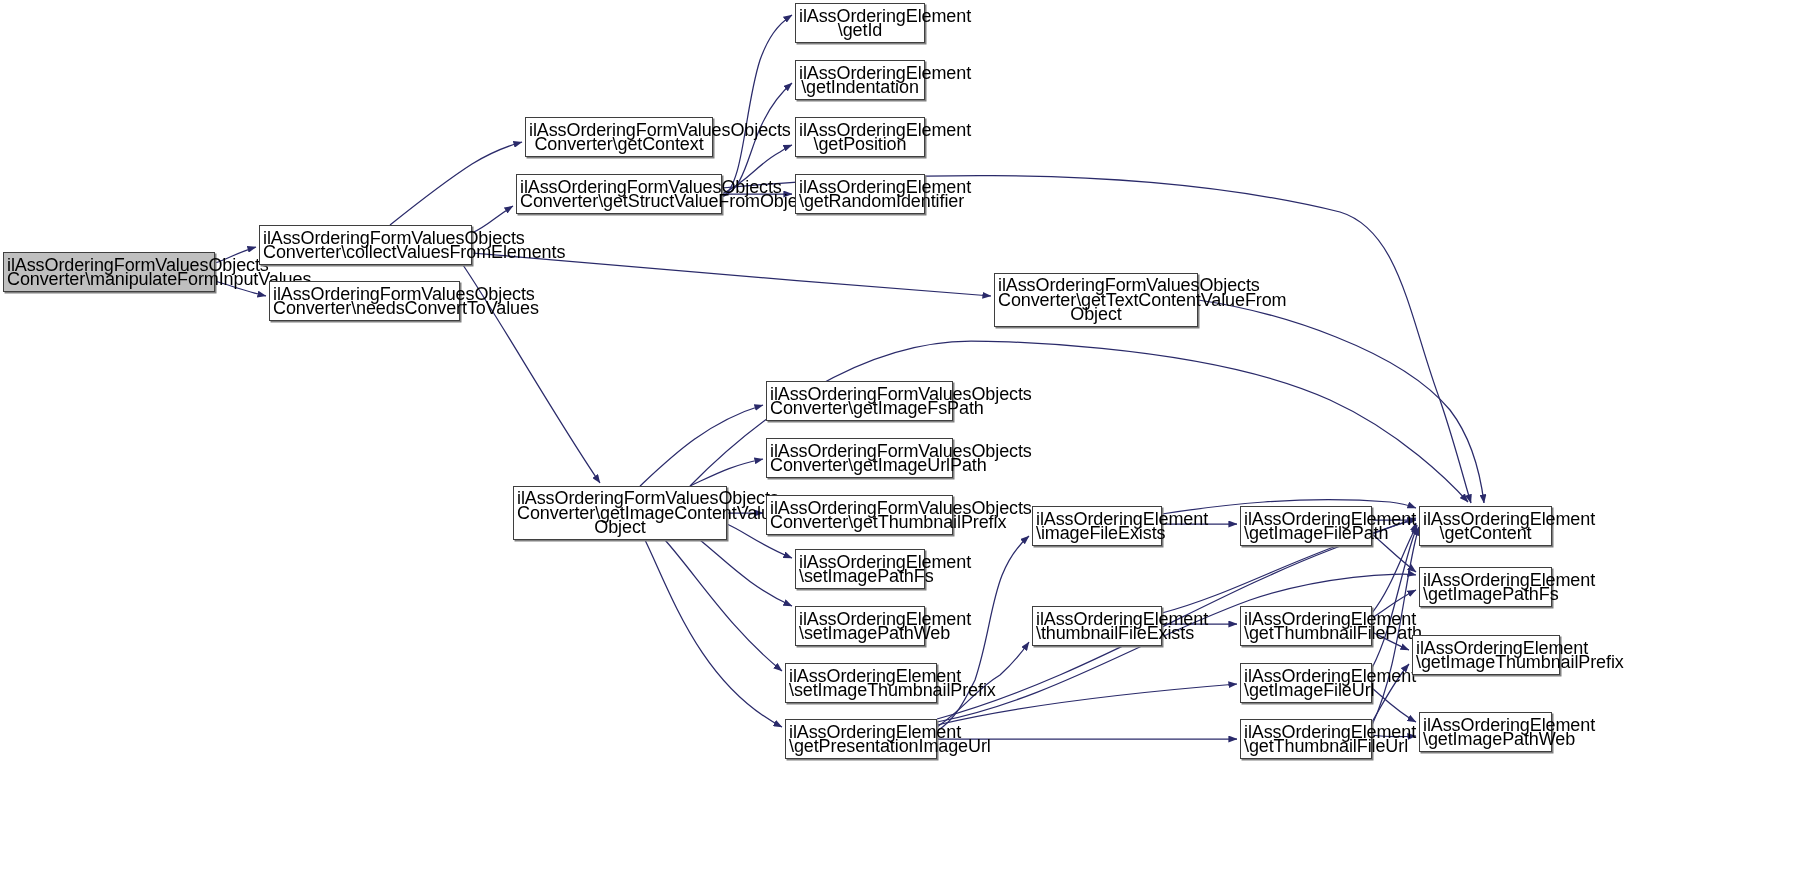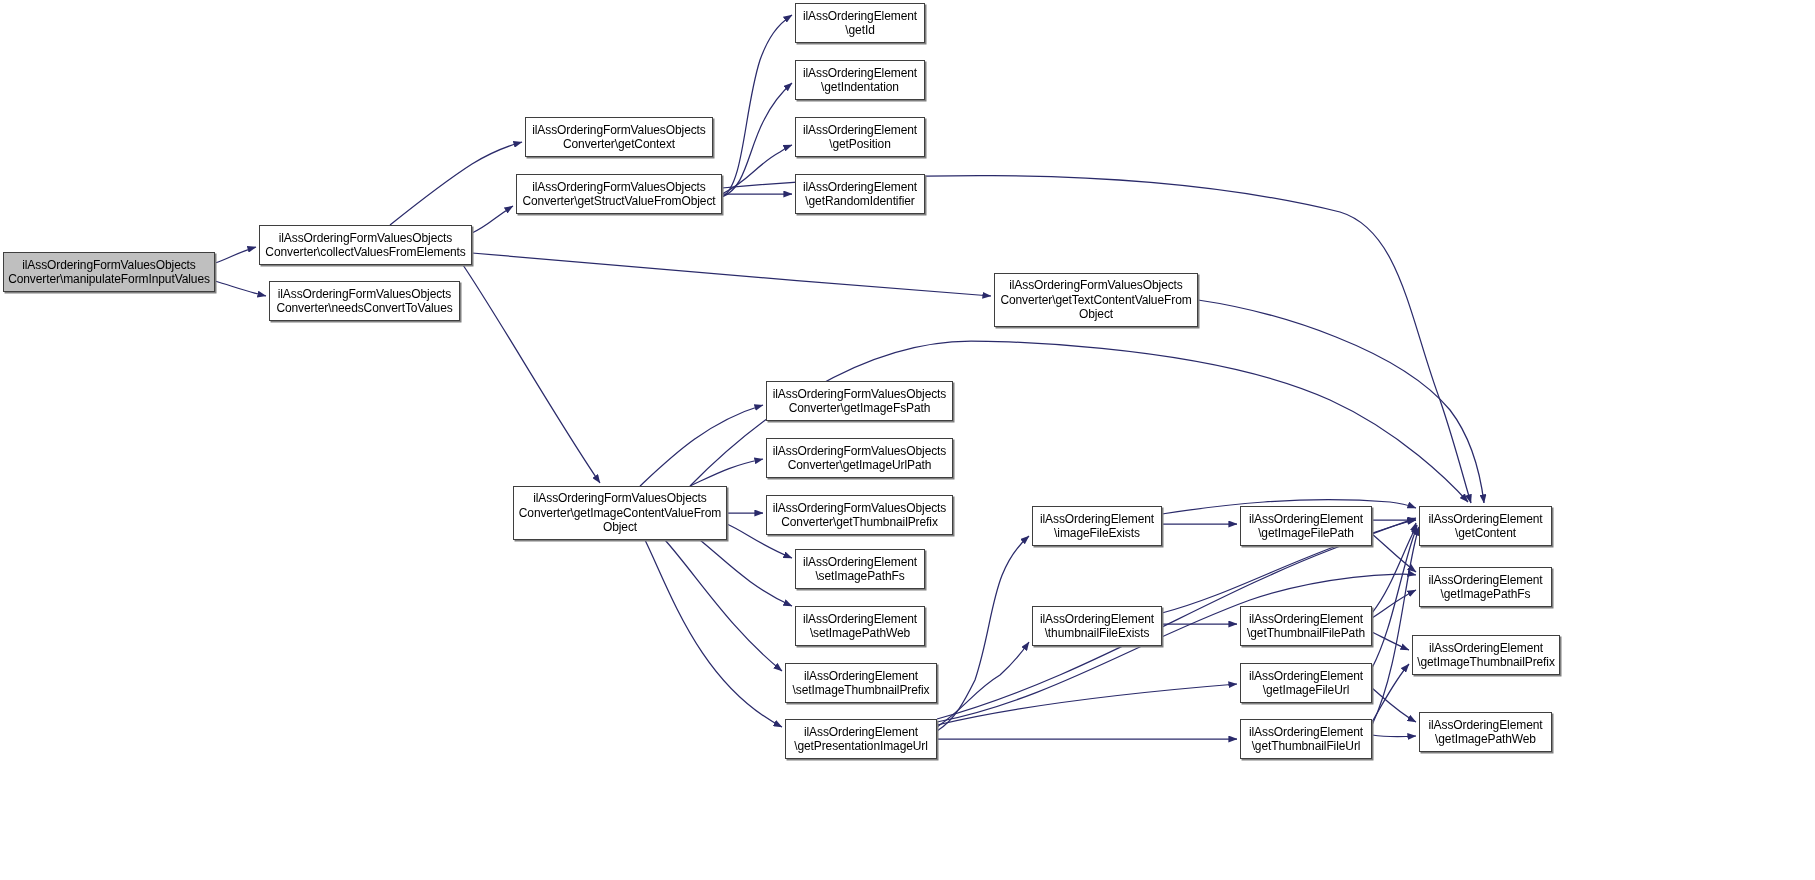--- a/index.html
+++ b/index.html
@@ -23,21 +23,21 @@
     width: 1815px;
     height: 880px;
     pointer-events: none;
   }
   .node {
     position: absolute;
     box-sizing: border-box;
     border: 1px solid #3f3f3f;
     background: #ffffff;
     color: #000000;
-    font-size: 12px;
+    font-size: 18px;
     line-height: 14.5px;
     text-align: center;
     display: flex;
     align-items: center;
     justify-content: center;
     padding: 2px 3px;
     white-space: pre-line;
     letter-spacing: -0.1px;
     box-shadow: 1.5px 1.5px 0 #808080;
     z-index: 2;

